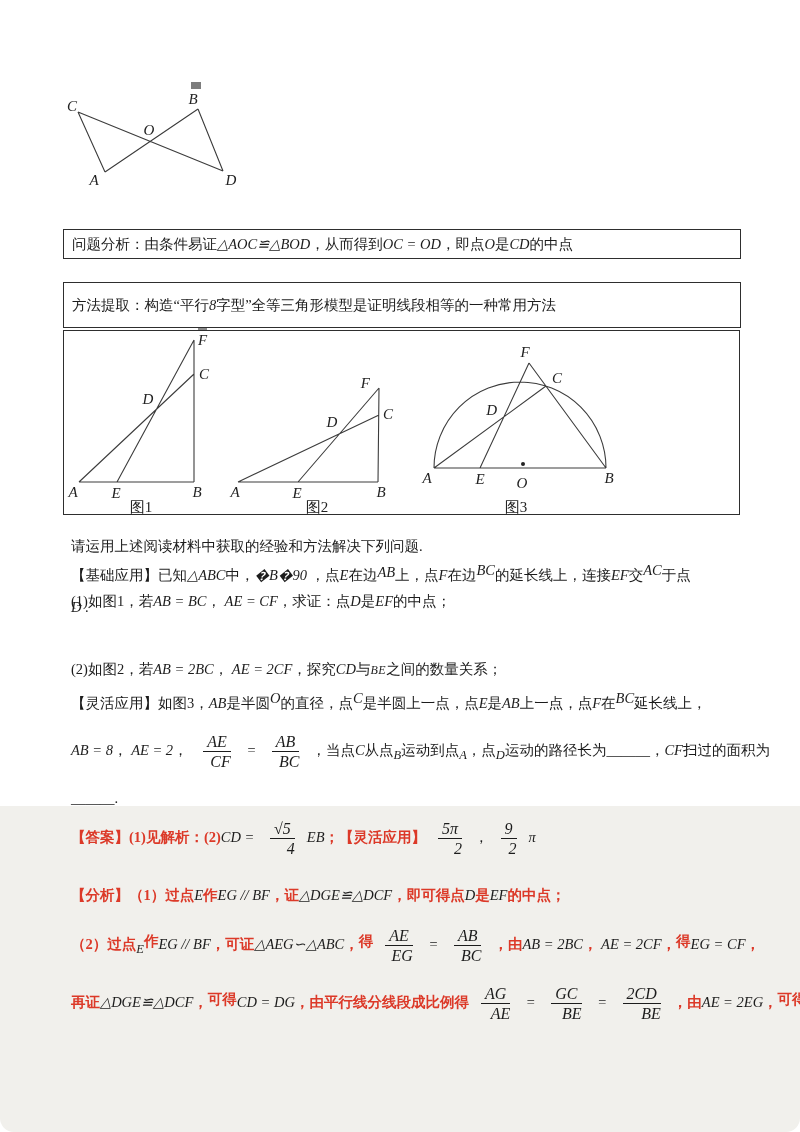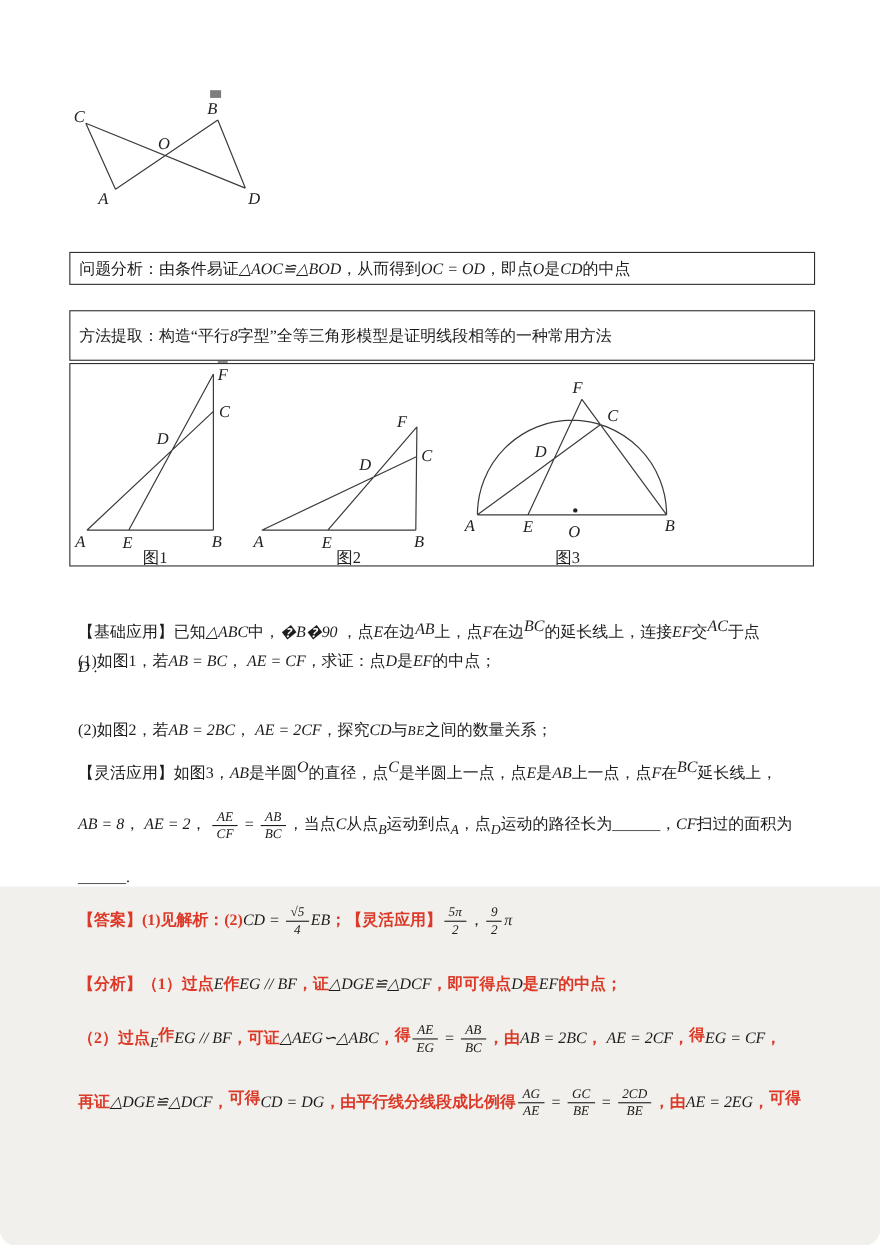--- a/index.html
+++ b/index.html
@@ -21,22 +21,22 @@
         font-size:14.5px;white-space:nowrap;}
   .seg{display:inline;}
   .cn{font-family:"Liberation Serif",serif;font-style:normal;}
   .m{font-family:"Liberation Serif",serif;font-style:italic;}
   .r{color:var(--red);text-align:center;}
   .b{font-weight:bold;}
   .up{position:relative;top:-5px;}
   .up2{position:relative;top:-3px;}
   .dn{position:relative;top:4px;font-size:12.5px;}
   .sm{font-size:12px;letter-spacing:.5px;}
-  .frac{display:inline-block;vertical-align:middle;text-align:center;line-height:1.1;
-        margin:0 2px;font-size:12px;}
+  .frac{display:inline-block;vertical-align:middle;text-align:right;line-height:1.1;
+        margin:0 12px;font-size:16px;}
   .frac .num{display:block;border-bottom:1px solid var(--ink);padding:0 4px 1px;}
   .frac .den{display:block;padding-top:1px;}
   .svglbl{font:italic 15px "Liberation Serif",serif;fill:#222;}
   .svgcap{font:15px "Liberation Serif",serif;fill:#222;}
   svg line,svg path{stroke:var(--line);stroke-width:1.1;fill:none;}
   .artifact{position:absolute;}
 </style>
 </head>
 <body>
 
@@ -99,24 +99,25 @@
       <text class="svglbl" text-anchor="middle" x="416" y="153">E</text>
       <text class="svglbl" text-anchor="middle" x="458" y="157">O</text>
       <text class="svglbl" text-anchor="middle" x="545" y="152">B</text>
       <text class="svglbl" text-anchor="middle" x="461" y="26">F</text>
       <text class="svglbl" x="488" y="52">C</text>
       <text class="svglbl" text-anchor="end" x="433" y="84">D</text>
       <text class="svgcap" text-anchor="middle" x="452" y="181">图3</text>
     </svg>
   </div>
 
+  <div class="line" style="top:534px;line-height:24px;"><span class="seg cn">请运用上述阅读材料中获取的经验和方法解决下列问题.</span></div>
   <div class="line" style="top:559px;line-height:32px;"><span class="seg cn">【基础应用】已知</span><span class="seg m">△ABC</span><span class="seg cn">中，</span><span class="seg m">�B�90</span><span class="seg cn"> ，点</span><span class="seg m">E</span><span class="seg cn">在边</span><span class="seg m up2">AB</span><span class="seg cn">上，点</span><span class="seg m">F</span><span class="seg cn">在边</span><span class="seg m up">BC</span><span class="seg cn">的延长线上，连接</span><span class="seg m">EF</span><span class="seg cn">交</span><span class="seg m up">AC</span><span class="seg cn">于点</span></div>
   <div class="line" style="top:595px;line-height:24px;"><span class="seg m">D</span><span class="seg cn"> .</span></div>
   <div class="line" style="top:589px;line-height:25px;"><span class="seg cn">(1)如图1，若</span><span class="seg m">AB = BC</span><span class="seg cn">， </span><span class="seg m">AE = CF</span><span class="seg cn">，求证：点</span><span class="seg m">D</span><span class="seg cn">是</span><span class="seg m">EF</span><span class="seg cn">的中点；</span></div>
-  <div class="line" style="top:657px;line-height:15px;"><span class="seg cn">(2)如图2，若</span><span class="seg m">AB = 2BC</span><span class="seg cn">， </span><span class="seg m">AE = 2CF</span><span class="seg cn">，探究</span><span class="seg m">CD</span><span class="seg cn">与</span><span class="seg m sm">BE</span><span class="seg cn">之间的数量关系；</span></div>
+  <div class="line" style="top:657px;line-height:25px;"><span class="seg cn">(2)如图2，若</span><span class="seg m">AB = 2BC</span><span class="seg cn">， </span><span class="seg m">AE = 2CF</span><span class="seg cn">，探究</span><span class="seg m">CD</span><span class="seg cn">与</span><span class="seg m sm">BE</span><span class="seg cn">之间的数量关系；</span></div>
   <div class="line" style="top:690px;line-height:26px;"><span class="seg cn">【灵活应用】如图3，</span><span class="seg m">AB</span><span class="seg cn">是半圆</span><span class="seg m up">O</span><span class="seg cn">的直径，点</span><span class="seg m up">C</span><span class="seg cn">是半圆上一点，点</span><span class="seg m">E</span><span class="seg cn">是</span><span class="seg m">AB</span><span class="seg cn">上一点，点</span><span class="seg m">F</span><span class="seg cn">在</span><span class="seg m up">BC</span><span class="seg cn">延长线上，</span></div>
   <div class="line" style="top:727px;line-height:46px;"><span class="seg m">AB = 8</span><span class="seg cn">， </span><span class="seg m">AE = 2</span><span class="seg cn">， </span><span class="seg m frac"><span class="num">AE</span><span class="den">CF</span></span><span class="seg m"> = </span><span class="seg m frac"><span class="num">AB</span><span class="den">BC</span></span><span class="seg cn">，当点</span><span class="seg m">C</span><span class="seg cn">从点</span><span class="seg m dn">B</span><span class="seg cn">运动到点</span><span class="seg m dn">A</span><span class="seg cn">，点</span><span class="seg m dn">D</span><span class="seg cn">运动的路径长为______，</span><span class="seg m">CF</span><span class="seg cn">扫过的面积为</span></div>
   <div class="line" style="top:787px;line-height:22px;"><span class="seg cn">______.</span></div>
 
   <div class="line" style="top:811px;line-height:52px;"><span class="seg cn r b">【答案】(1)见解析：(2)</span><span class="seg m">CD = </span><span class="seg m frac"><span class="num">√5</span><span class="den">4</span></span><span class="seg m">EB</span><span class="seg cn r b">；</span><span class="seg cn r b">【灵活应用】</span><span class="seg m frac"><span class="num">5π</span><span class="den">2</span></span><span class="seg cn">，</span><span class="seg m frac"><span class="num">9</span><span class="den">2</span></span><span class="seg m">π</span></div>
   <div class="line" style="top:882px;line-height:26px;"><span class="seg cn r b">【分析】（1）过点</span><span class="seg m">E</span><span class="seg cn r b">作</span><span class="seg m">EG // BF</span><span class="seg cn r b">，</span><span class="seg cn r b">证</span><span class="seg m">△DGE≌△DCF</span><span class="seg cn r b">，即可得点</span><span class="seg m">D</span><span class="seg cn r b">是</span><span class="seg m">EF</span><span class="seg cn r b">的中点；</span></div>
   <div class="line" style="top:919px;line-height:50px;"><span class="seg cn r b">（2）过点</span><span class="seg m dn">E</span><span class="seg cn r b up2">作</span><span class="seg m">EG // BF</span><span class="seg cn r b">，</span><span class="seg cn r b">可证</span><span class="seg m">△AEG∽△ABC</span><span class="seg cn r b">，</span><span class="seg cn r b up2">得</span><span class="seg m frac"><span class="num">AE</span><span class="den">EG</span></span><span class="seg m"> = </span><span class="seg m frac"><span class="num">AB</span><span class="den">BC</span></span><span class="seg cn r b">，</span><span class="seg cn r b">由</span><span class="seg m">AB = 2BC</span><span class="seg cn r b">， </span><span class="seg m">AE = 2CF</span><span class="seg cn r b">，</span><span class="seg cn r b up2">得</span><span class="seg m">EG = CF</span><span class="seg cn r b">，</span></div>
   <div class="line" style="top:977px;line-height:50px;"><span class="seg cn r b">再证</span><span class="seg m">△DGE≌△DCF</span><span class="seg cn r b">，</span><span class="seg cn r b up2">可得</span><span class="seg m">CD = DG</span><span class="seg cn r b">，</span><span class="seg cn r b">由平行线分线段成比例得</span><span class="seg m frac"><span class="num">AG</span><span class="den">AE</span></span><span class="seg m"> = </span><span class="seg m frac"><span class="num">GC</span><span class="den">BE</span></span><span class="seg m"> = </span><span class="seg m frac"><span class="num">2CD</span><span class="den">BE</span></span><span class="seg cn r b">，</span><span class="seg cn r b">由</span><span class="seg m">AE = 2EG</span><span class="seg cn r b">，</span><span class="seg cn r b up2">可得</span></div>
 
 </div>

